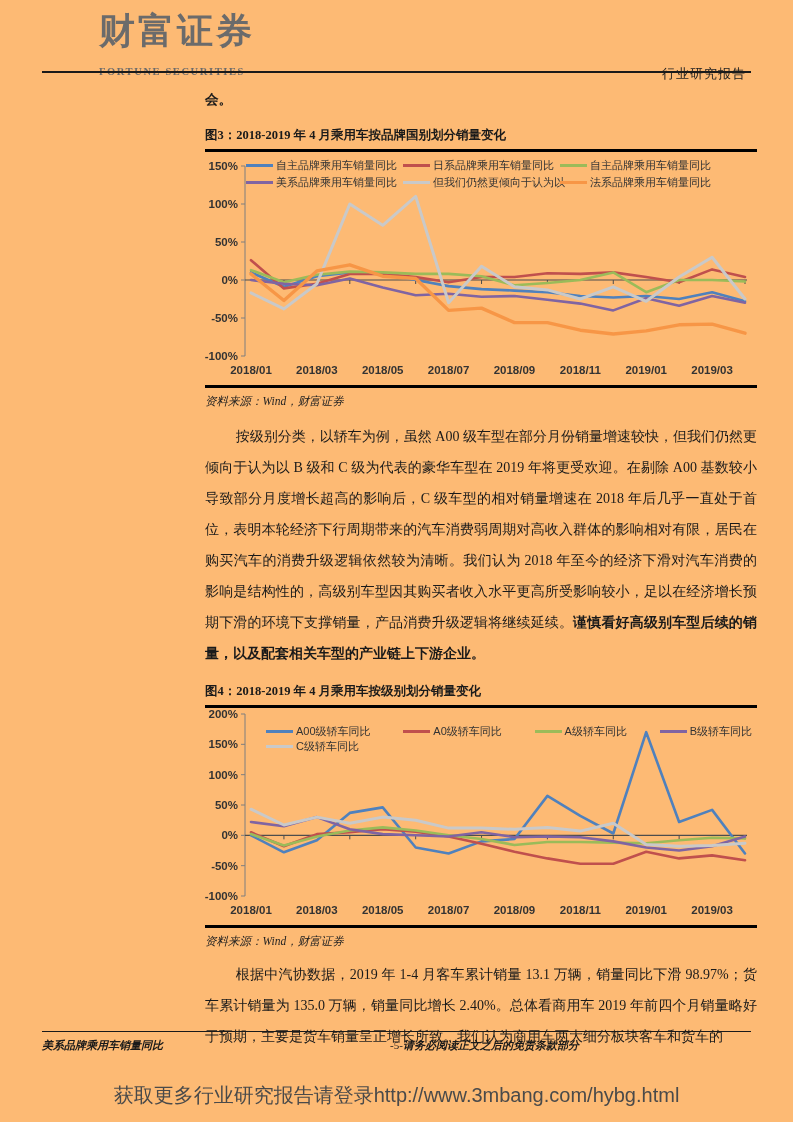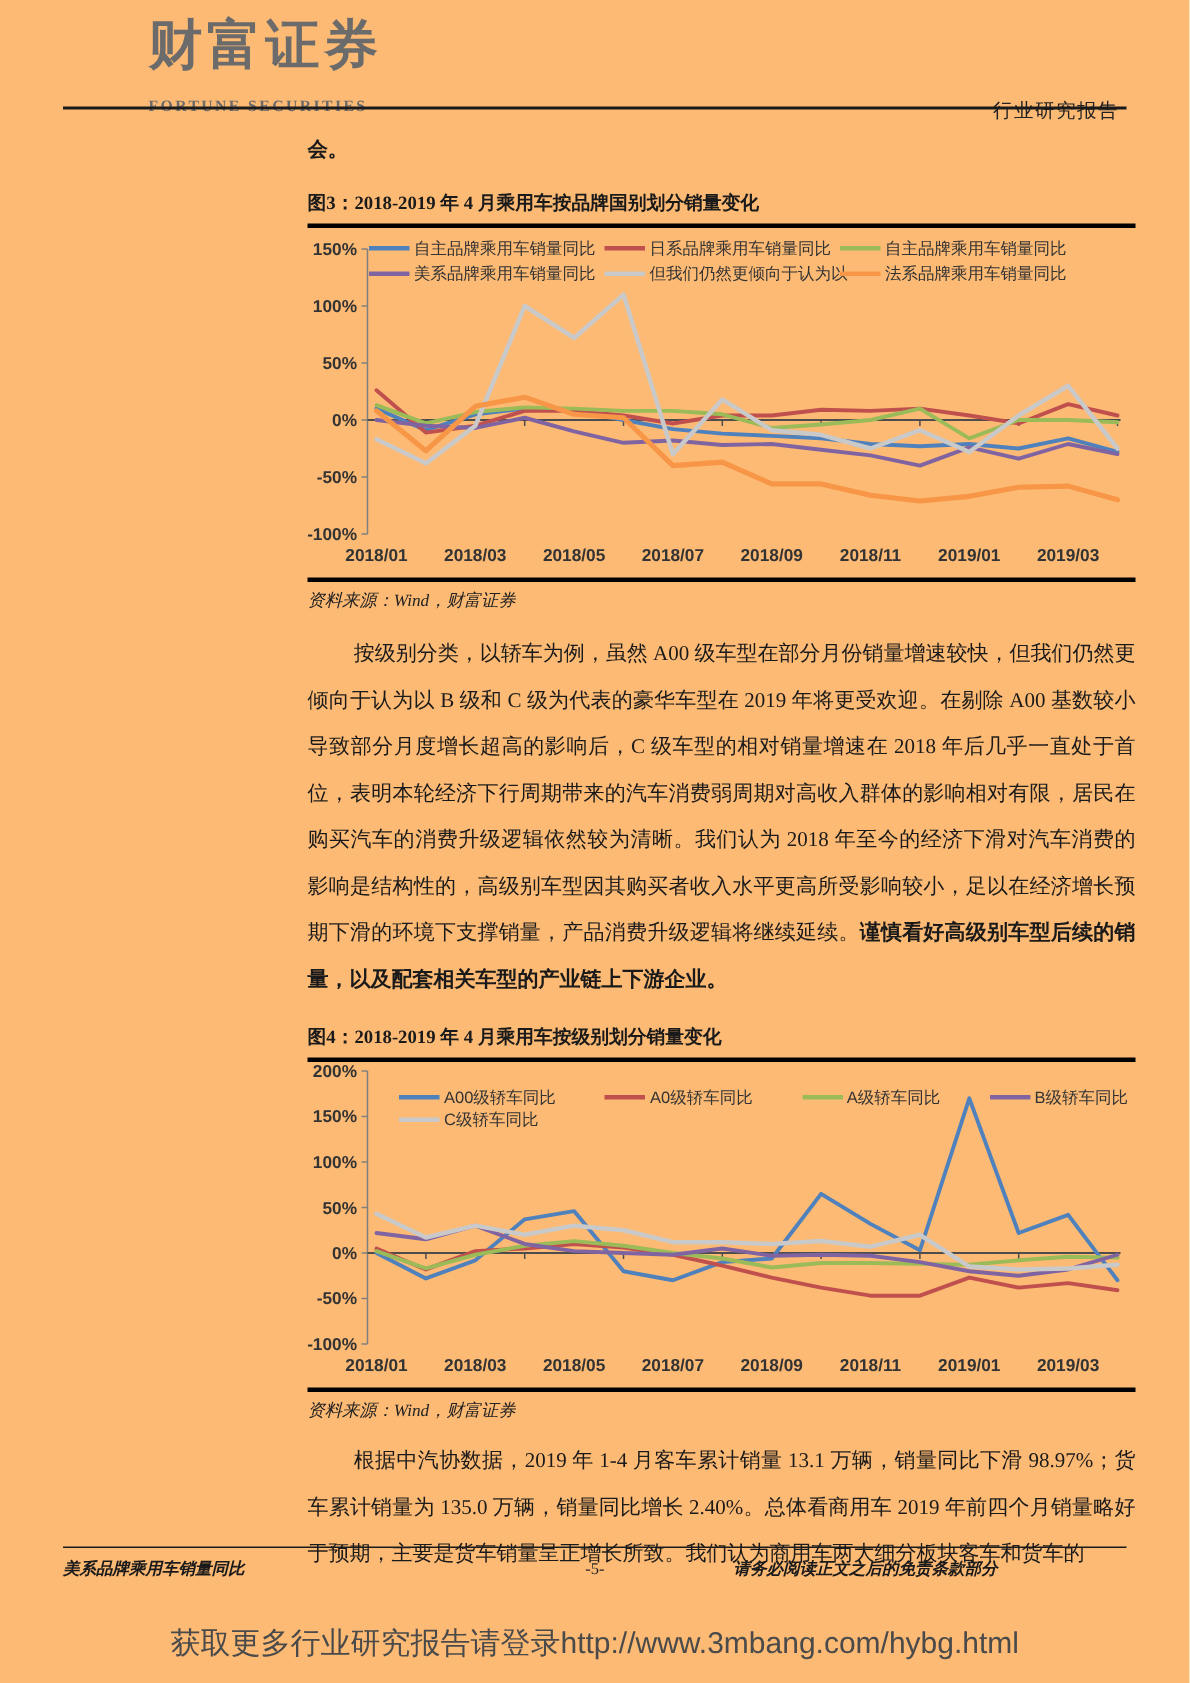--- a/index.html
+++ b/index.html
@@ -33,21 +33,21 @@
   svg text.tick{font:600 11.5px "Liberation Sans","DejaVu Sans",sans-serif;fill:#333;}
   .fig-source{margin-top:6px;font-size:11.5px;font-style:italic;color:#222;line-height:15px;}
   .para{margin-top:12px;font-size:14px;line-height:31px;text-align:justify;text-indent:2.2em;}
   .para .bold-part{font-weight:bold;}
   .para.no-top{margin-top:10px;}
   .section-heading{margin-top:22px;font-size:15.5px;font-weight:bold;line-height:22px;}
   
   .footer-rule{position:absolute;left:42px;top:1031px;width:709px;border-top:1.5px solid #1a1a1a;}
   .footer{position:absolute;left:42px;top:1038px;width:709px;font-size:11px;display:flex;align-items:baseline;}
   .footer-left,.footer-right{font-weight:bold;font-style:italic;flex:1;}
-  .footer-right{text-align:center;}
+  .footer-right{text-align:left;}
   .footer-page{flex:0 0 auto;font-size:11px;color:#222;}
   .banner{position:absolute;left:0;top:1082px;width:793px;text-align:center;
           font-family:"Liberation Sans","DejaVu Sans",sans-serif;font-size:20px;color:#4a4a4a;}
 </style>
 </head>
 <body>
 
 <div class="page">
 
   <div class="logo">

